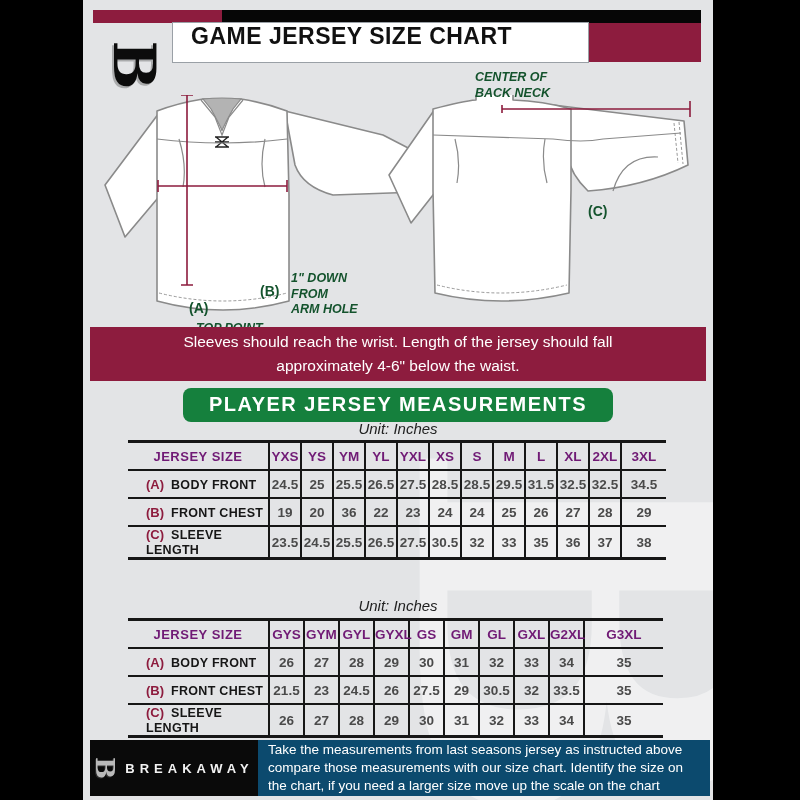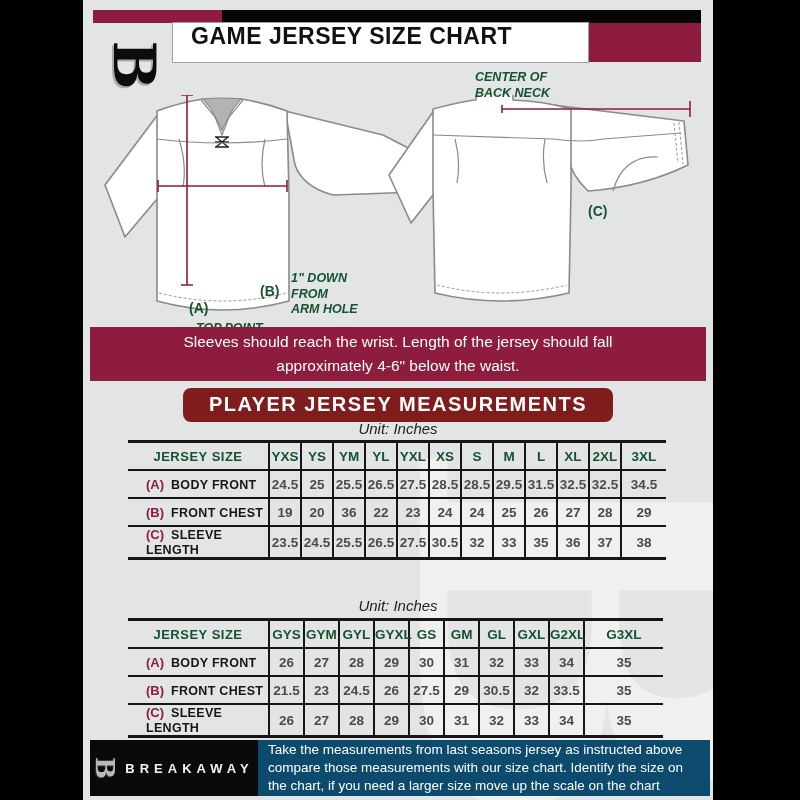--- a/index.html
+++ b/index.html
@@ -39,38 +39,38 @@
   #note-b{left:208px;top:176px;}
   #lbl-c{left:505px;top:108px;}
   #note-c{left:392px;top:-25px;}
 
   
   .notice{position:absolute;left:7px;top:327px;width:616px;height:54px;background:#8d1c3e;z-index:2;
     color:#fff;font-size:15.5px;text-align:center;display:flex;align-items:center;justify-content:center;
     line-height:1.55;white-space:pre-line;}
 
   
-  .pill{position:absolute;left:0;right:0;margin:0 auto;width:fit-content;background:#7f1d1d;
+  .pill{position:absolute;left:0;right:0;margin:0 auto;width:fit-content;background:#15803d;
     border-radius:8px;color:#fff;font-weight:bold;font-size:20px;letter-spacing:1.5px;
     padding:5px 26px 6px 26px;z-index:2;white-space:nowrap;}
   #pill-player{top:388px;}
   #pill-goalie{top:565px;}
   .unit{position:absolute;left:0;right:0;text-align:center;font-style:italic;font-weight:normal;
     font-size:15px;color:#222;z-index:2;}
   #unit-player{top:420px;}
   #unit-goalie{top:597px;}
 
   
   table.size-table{position:absolute;left:45px;width:535px;border-collapse:collapse;table-layout:fixed;
     z-index:2;border-top:3px solid #161616;border-bottom:3px solid #161616;background:transparent;}
   #player-table{top:440px;}
   #goalie-table{top:618px;}
   .size-table th,.size-table td{border-top:2px solid #161616;border-bottom:2px solid #161616;
     border-left:2px solid #161616;padding:0;height:26px;text-align:center;vertical-align:middle;background:transparent;}
-  .size-table th{font-size:13.5px;font-weight:bold;color:#14532d;}
+  .size-table th{font-size:13.5px;font-weight:bold;color:#701a75;}
   .size-table td{font-size:13.5px;font-weight:bold;color:#4a4a4a;}
   .size-table .row-label, .size-table .label-h{border-left:none;text-align:center;}
   .size-table .label-h{font-size:13px;letter-spacing:0.5px;}
   .size-table .row-label{text-align:left;padding-left:18px;}
   .row-label .key{color:#8d1c3e;font-weight:bold;font-size:13px;margin-right:7px;}
   .row-label .nm{color:#161616;font-weight:bold;font-size:12.5px;letter-spacing:0.3px;}
 
   
   .footer-black{position:absolute;left:7px;top:740px;width:168px;height:56px;background:#0a0a0a;z-index:2;
     display:flex;align-items:center;justify-content:center;gap:9px;}

